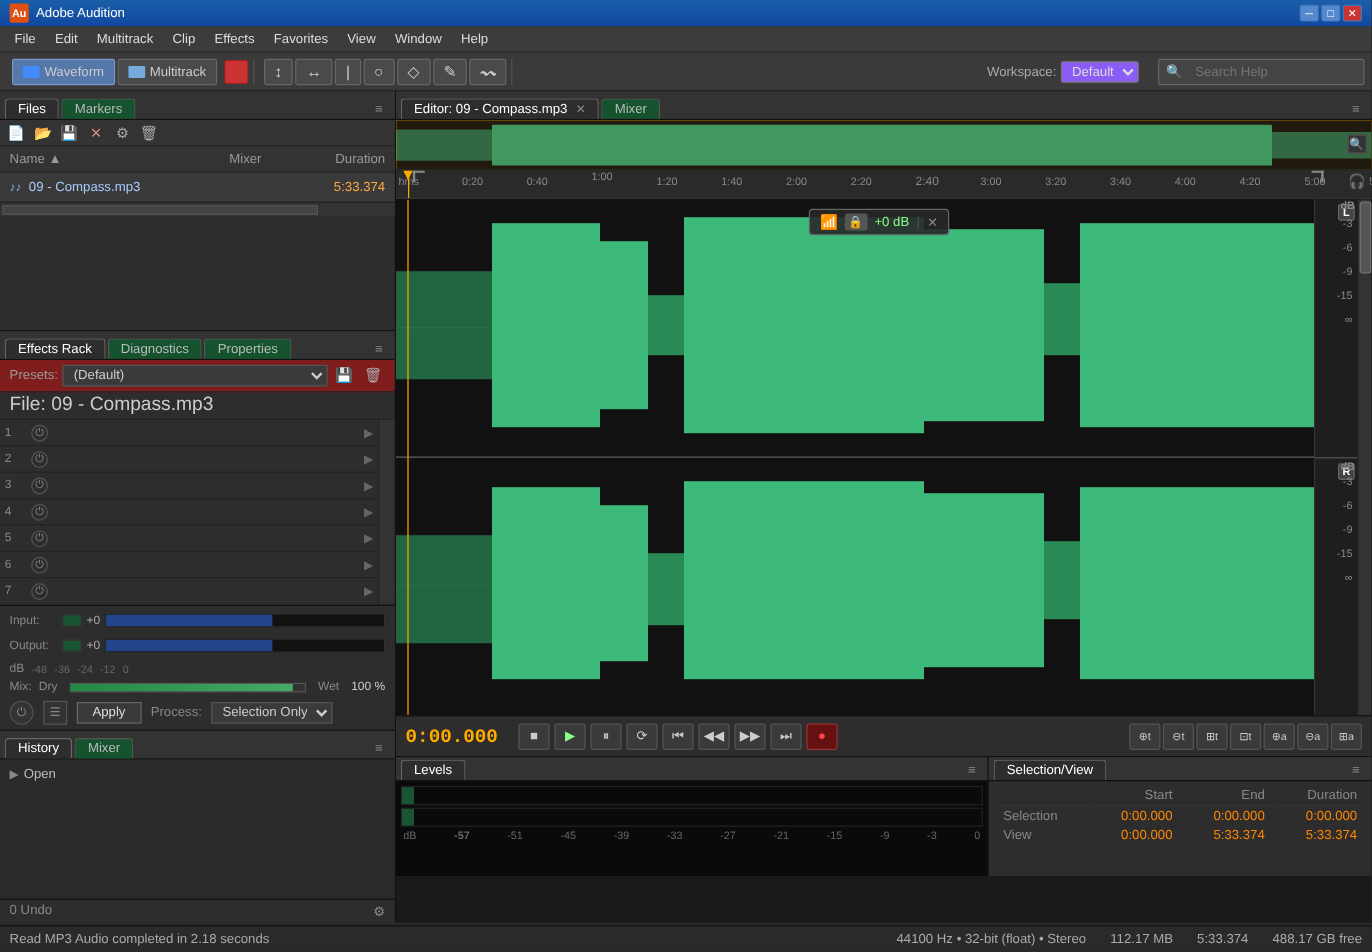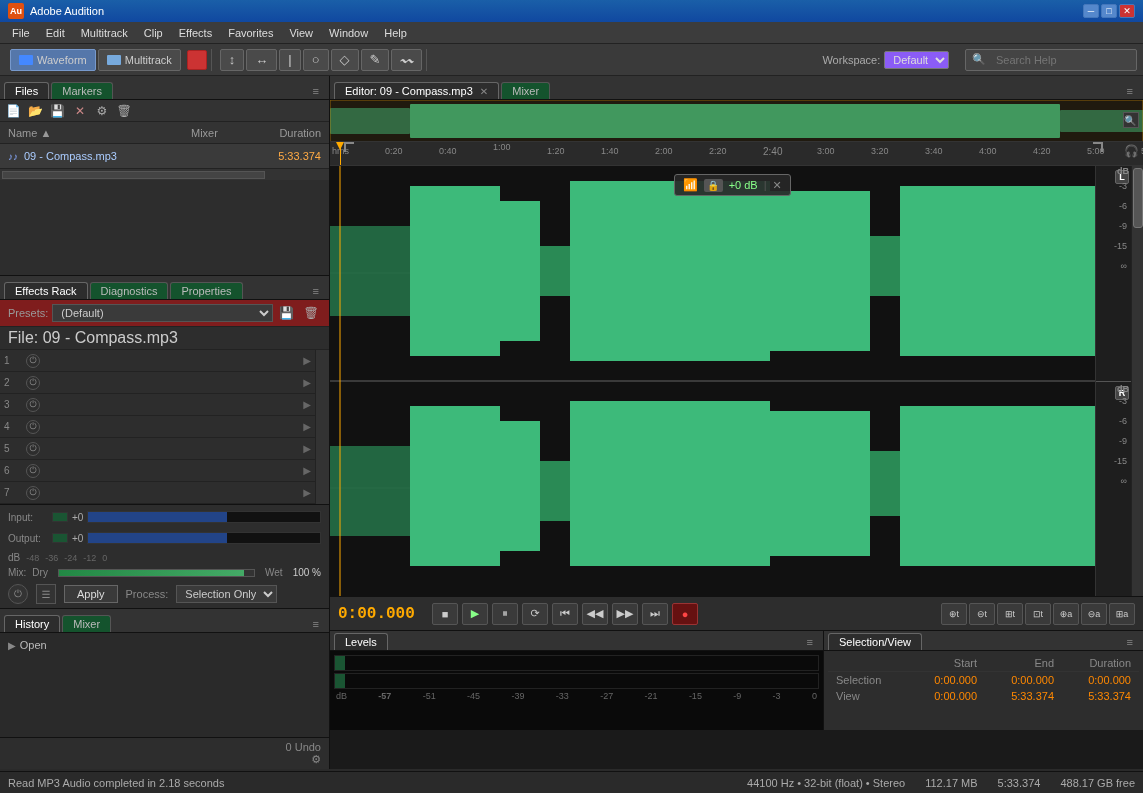--- a/index.html
+++ b/index.html
@@ -426,26 +426,25 @@
       display: flex;
       align-items: center;
       padding: 2px 4px;
       color: #aaa;
       font-size: 11px;
     }
     .history-item .h-icon { color: #888; margin-right: 4px; font-size: 10px; }
     .history-item .h-label { color: #bbb; }
     .history-bottom {
       display: flex;
-      align-items: flex-end;
+      align-items: flex-start;
       padding: 3px 8px;
       border-top: 1px solid #111;
       color: #888;
       font-size: 11px;
-      flex-direction: column;
     }
     .undo-count { color: #888; }
 
     
     #right-panel {
       flex: 1;
       display: flex;
       flex-direction: column;
       background: #1a1a1a;
     }

